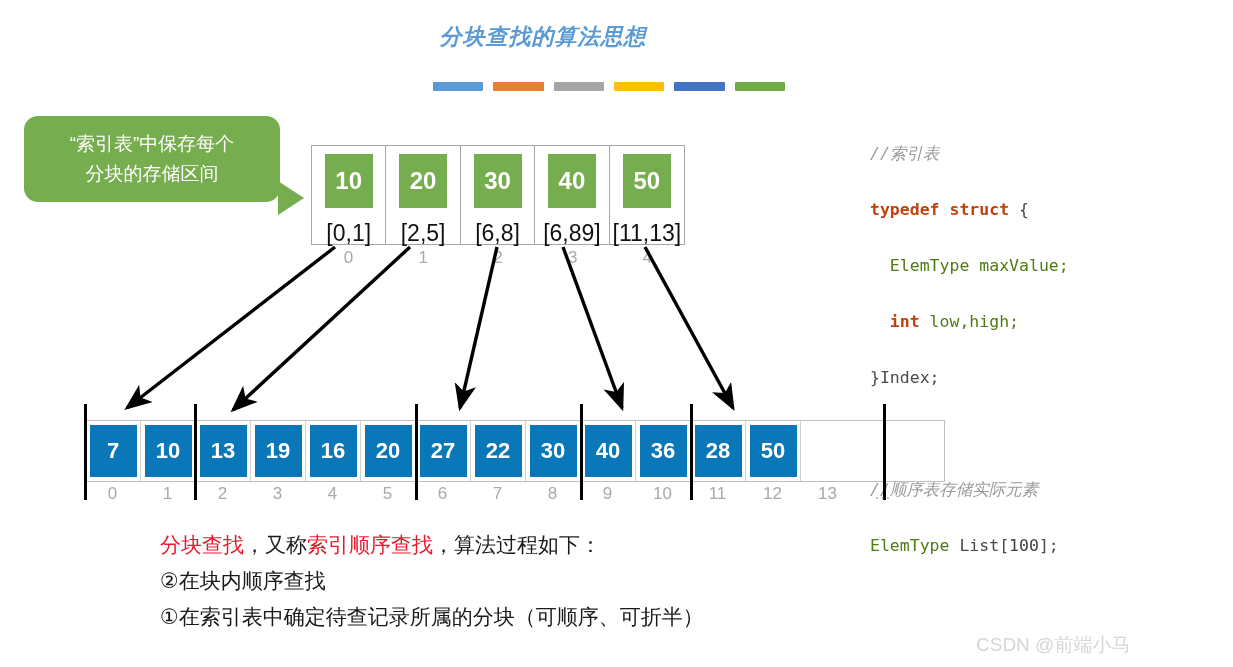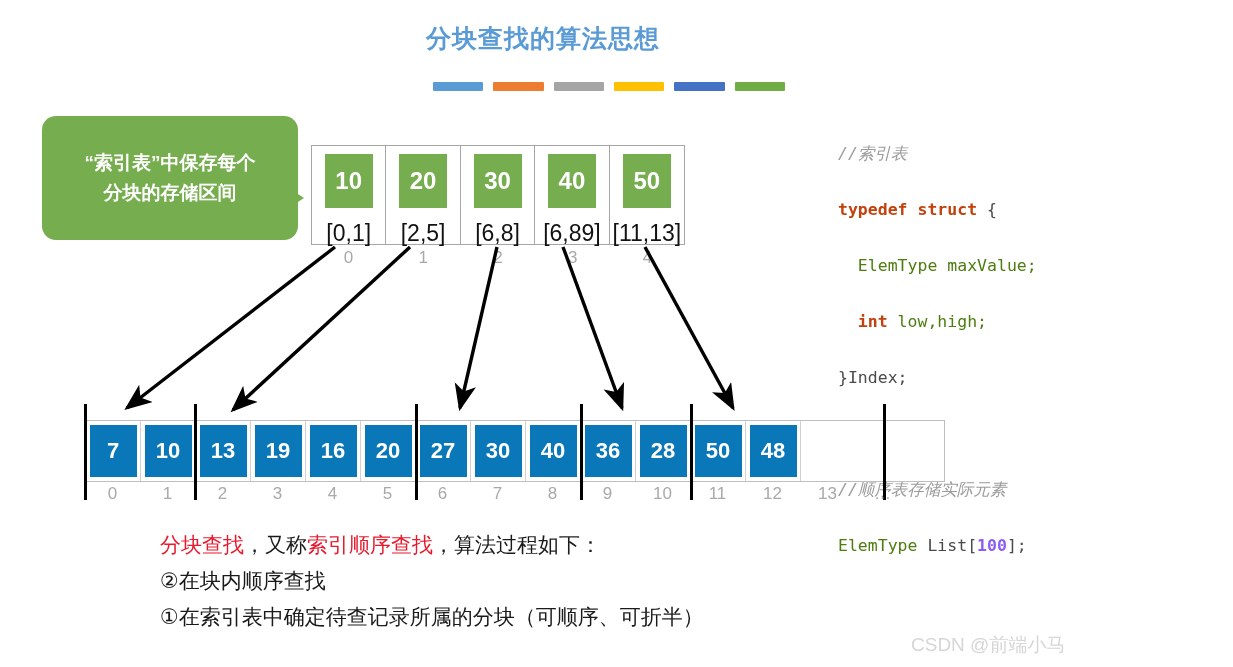--- a/index.html
+++ b/index.html
@@ -6,36 +6,35 @@
   body{
     width:1233px;height:667px;background:#ffffff;position:relative;
     font-family:"Liberation Sans","DejaVu Sans",sans-serif;
     overflow:hidden;
   }
   .abs{position:absolute;}
 
   
   #title{
     left:0;top:22px;width:1086px;text-align:center;
-    font-size:25px;font-weight:bold;color:#5b9bd5;letter-spacing:1px;
+    font-size:22px;font-weight:bold;color:#5b9bd5;letter-spacing:1px;font-style:italic;
   }
   #title-underline{
     left:433px;top:82px;width:352px;height:10px;
     display:flex;gap:10px;
   }
   #title-underline .bar{flex:1;height:9px;border-radius:1px;}
 
   
   #callout{
-    left:24px;top:116px;width:256px;height:124px;
+    left:24px;top:116px;width:256px;height:86px;
     background:#76ad4f;border-radius:14px;
     display:flex;flex-direction:column;align-items:center;justify-content:center;
-    color:#ffffff;font-size:19px;line-height:30px;font-weight:bold;
+    color:#ffffff;font-size:19px;line-height:30px;font-weight:normal;
     text-align:center;
-    margin-left:18px;
   }
   #callout-tail{
     left:278px;top:181px;width:0;height:0;
     border-top:17px solid transparent;
     border-bottom:17px solid transparent;
     border-left:26px solid #76ad4f;
   }
 
   
   #index-table{
@@ -56,29 +55,29 @@
   .idx-range{font-size:23px;color:#111;margin-top:14px;line-height:22px;}
   #index-numbers{
     left:311px;top:248px;width:374px;height:22px;display:flex;
   }
   #index-numbers span{
     width:74.8px;text-align:center;font-size:17px;color:#a9a9a9;
   }
 
   
   #code{
-    left:838px;top:112px;width:350px;
+    left:870px;top:112px;width:350px;
     font-family:"DejaVu Sans Mono","Liberation Mono",monospace;
     font-size:16.5px;line-height:28px;white-space:pre;
   }
   .c-comment{color:#9b9b9b;font-style:italic;}
   .c-key{color:#c2410c;font-weight:bold;}
   .c-type{color:#4d7c0f;}
   .c-plain{color:#4a4a4a;}
-  .c-num{color:#8b5cf6;font-weight:bold;}
+  .c-num{color:#404040;}
   .c-ind{display:inline-block;width:2ch;}
 
   
   #arrows{left:0;top:0;width:1233px;height:667px;pointer-events:none;}
 
   
   #array{
     left:85px;top:420px;width:860px;height:62px;
     border:1px solid #bfbfbf;box-sizing:border-box;display:flex;
   }
@@ -104,21 +103,21 @@
 
   
   #desc{
     left:160px;top:527px;width:860px;
     font-size:21px;line-height:36px;color:#1a1a1a;
   }
   #desc .red{color:#e8192c;}
 
   
   #watermark{
-    left:911px;top:632px;font-size:19px;color:#d6d6d6;
+    left:976px;top:632px;font-size:19px;color:#d6d6d6;
   }
 </style>
 </head>
 <body>
 
 <div class="abs" id="title">分块查找的算法思想</div>
 
 <div class="abs" id="title-underline">
   <div class="bar" style="background:#5b9bd5"></div>
   <div class="bar" style="background:#ed7d31"></div>
@@ -205,36 +204,36 @@
   <div class="cell">
       <div class="sq">16</div>
     </div>
   <div class="cell">
       <div class="sq">20</div>
     </div>
   <div class="cell">
       <div class="sq">27</div>
     </div>
   <div class="cell">
+      <div class="sq">22</div>
+    </div>
+  <div class="cell">
       <div class="sq">30</div>
     </div>
   <div class="cell">
       <div class="sq">40</div>
     </div>
   <div class="cell">
       <div class="sq">36</div>
     </div>
   <div class="cell">
       <div class="sq">28</div>
     </div>
   <div class="cell">
       <div class="sq">50</div>
-    </div>
-  <div class="cell">
-      <div class="sq">48</div>
     </div>
   <div class="cell"></div>
 </div>
 
 <div class="abs block-sep" style="left:84px;"></div>
 <div class="abs block-sep" style="left:194px;"></div>
 <div class="abs block-sep" style="left:415px;"></div>
 <div class="abs block-sep" style="left:580px;"></div>
 <div class="abs block-sep" style="left:690px;"></div>
 <div class="abs block-sep" style="left:883px;"></div>

